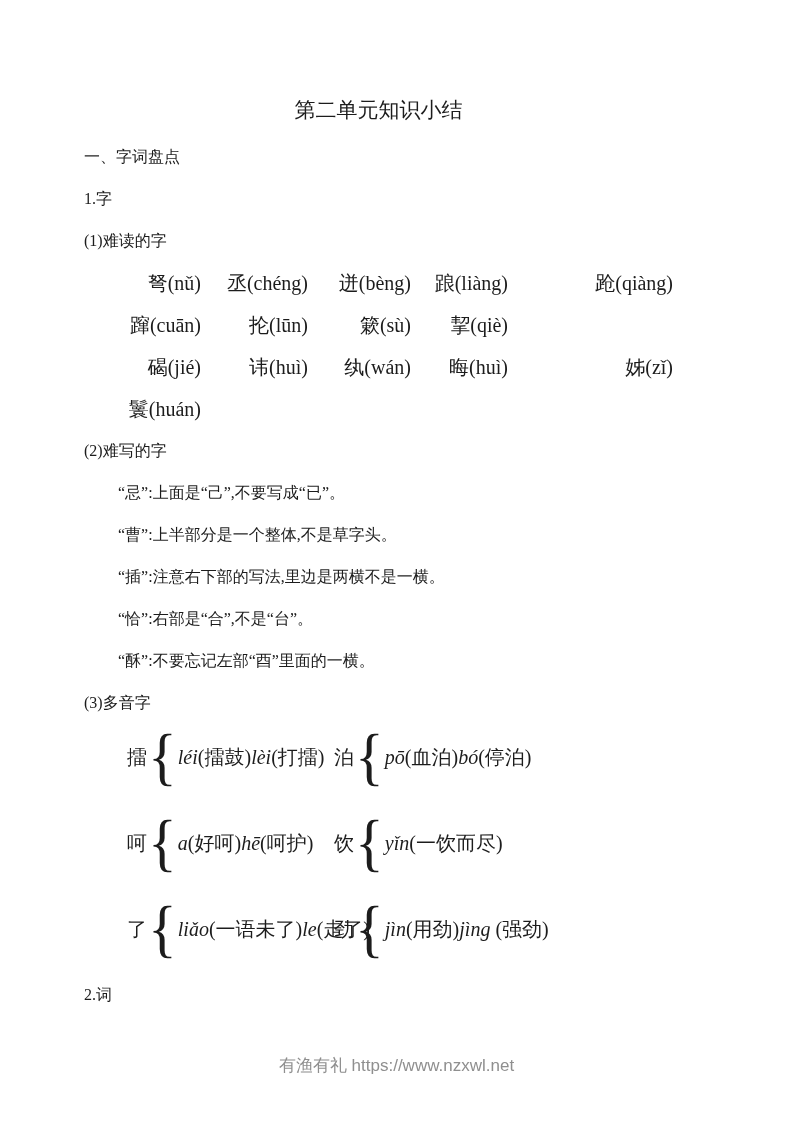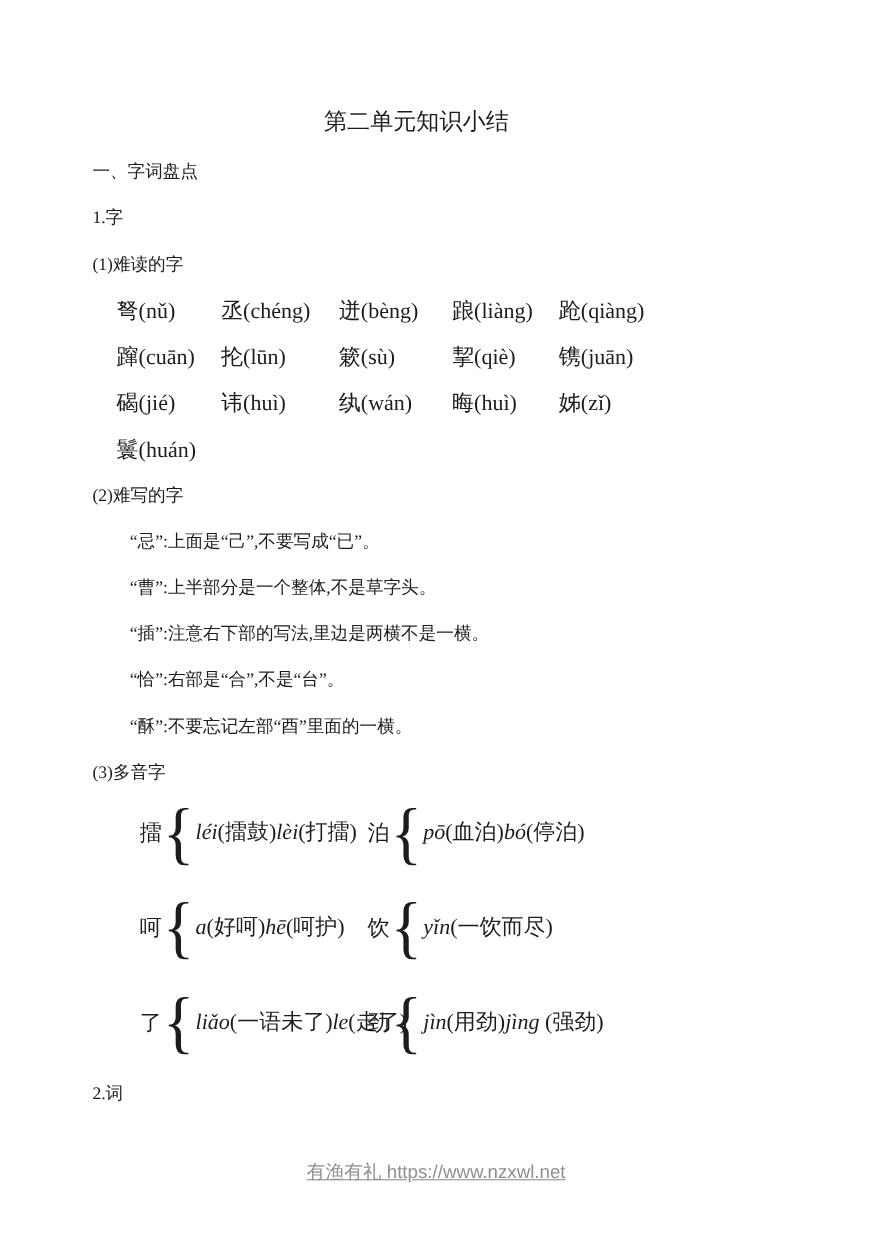--- a/index.html
+++ b/index.html
@@ -30,20 +30,21 @@
   .indent { margin-left: 34px; }
   .char-grid {
     display: grid;
     grid-template-columns: 95px 107px 103px 97px 1fr;
     margin-left: 22px;
   }
   .char-grid .cell {
     font-size: 20px;
     line-height: 42px;
     white-space: nowrap;
+    text-align: right;
   }
   .poly-grid {
     display: grid;
     grid-template-columns: 207px 1fr;
     row-gap: 20px;
     margin-left: 43px;
     margin-top: 0;
   }
   .poly {
     display: flex;
@@ -78,21 +79,20 @@
   .sub-after { margin-top: 12px; }
   .footer {
     position: absolute;
     left: 0;
     right: 0;
     top: 1054px;
     text-align: center;
     font-family: "Liberation Sans", sans-serif;
     font-size: 17px;
     color: #8f8f8f;
-    text-decoration: underline;
   }
 </style>
 </head>
 <body>
 
 <div class="page">
 
   <h1 class="doc-title">第二单元知识小结</h1>
 
   <div class="line">一、字词盘点</div>
@@ -106,21 +106,20 @@
     <span class="cell">丞(chéng)</span>
     <span class="cell">迸(bèng)</span>
     <span class="cell">踉(liàng)</span>
     <span class="cell">跄(qiàng)</span>
   </div>
   <div class="char-grid">
     <span class="cell">蹿(cuān)</span>
     <span class="cell">抡(lūn)</span>
     <span class="cell">簌(sù)</span>
     <span class="cell">挈(qiè)</span>
-    <span class="cell">镌(juān)</span>
   </div>
   <div class="char-grid">
     <span class="cell">碣(jié)</span>
     <span class="cell">讳(huì)</span>
     <span class="cell">纨(wán)</span>
     <span class="cell">晦(huì)</span>
     <span class="cell">姊(zǐ)</span>
   </div>
   <div class="char-grid">
     <span class="cell">鬟(huán)</span>

